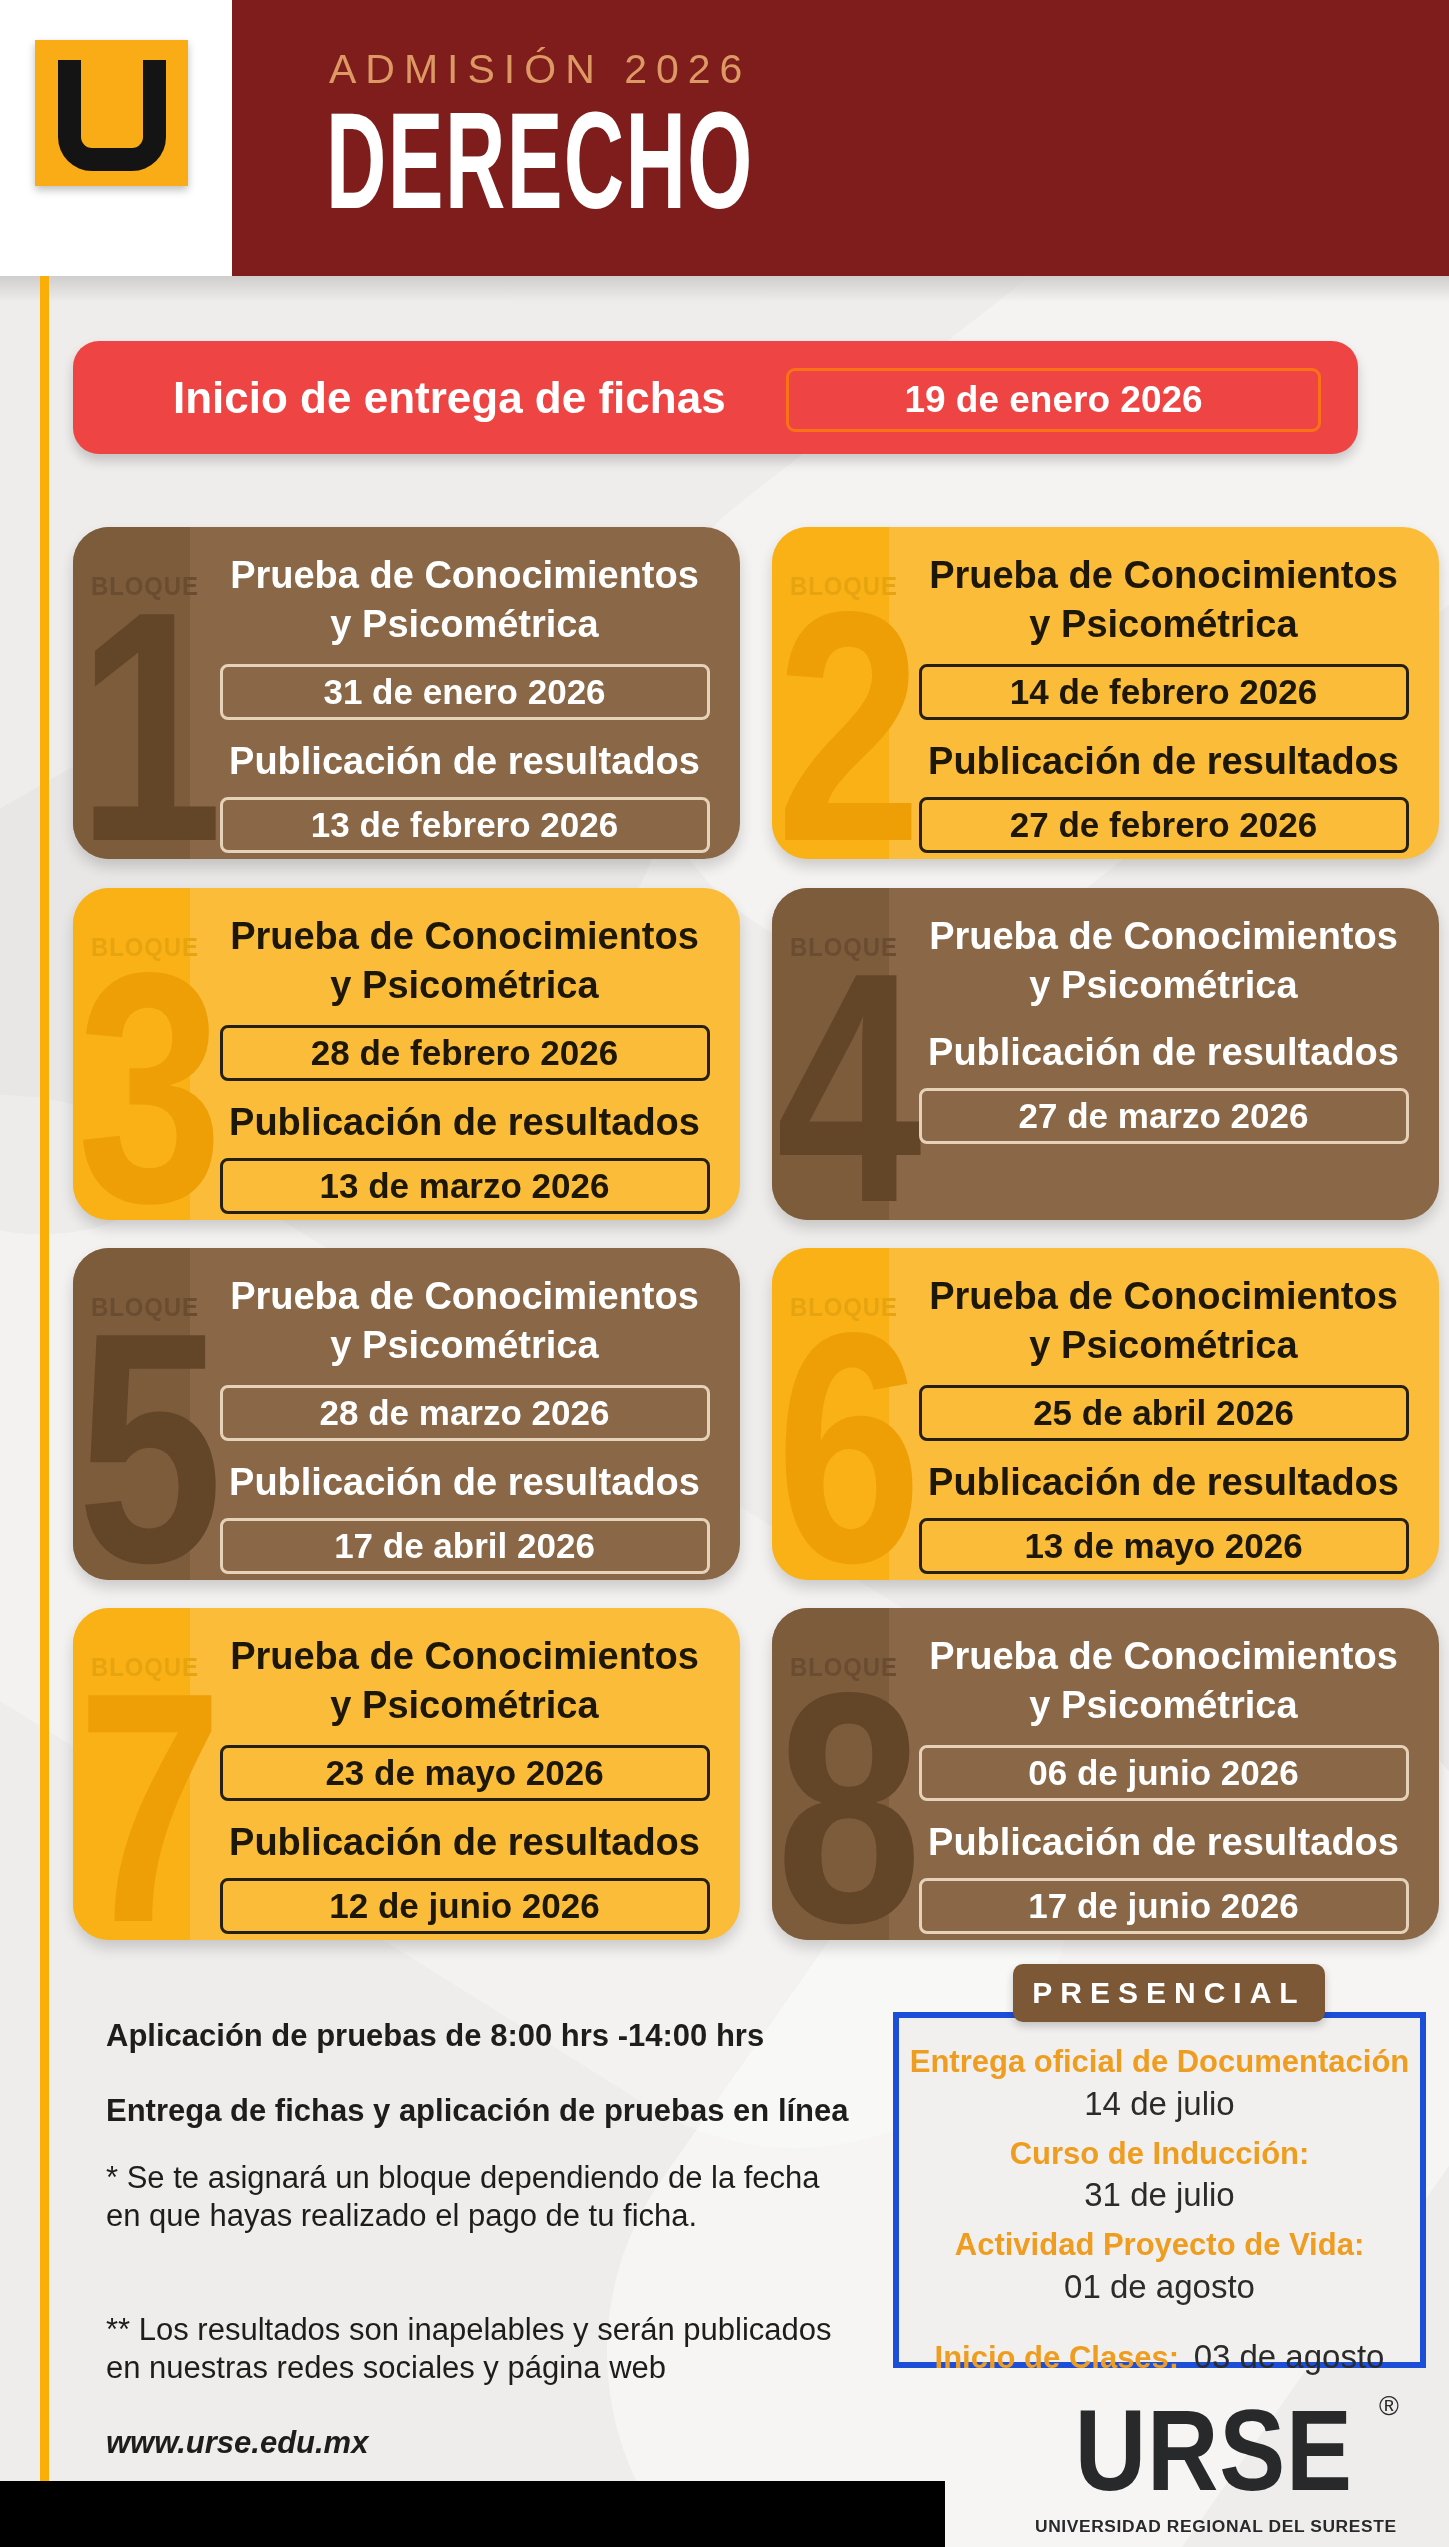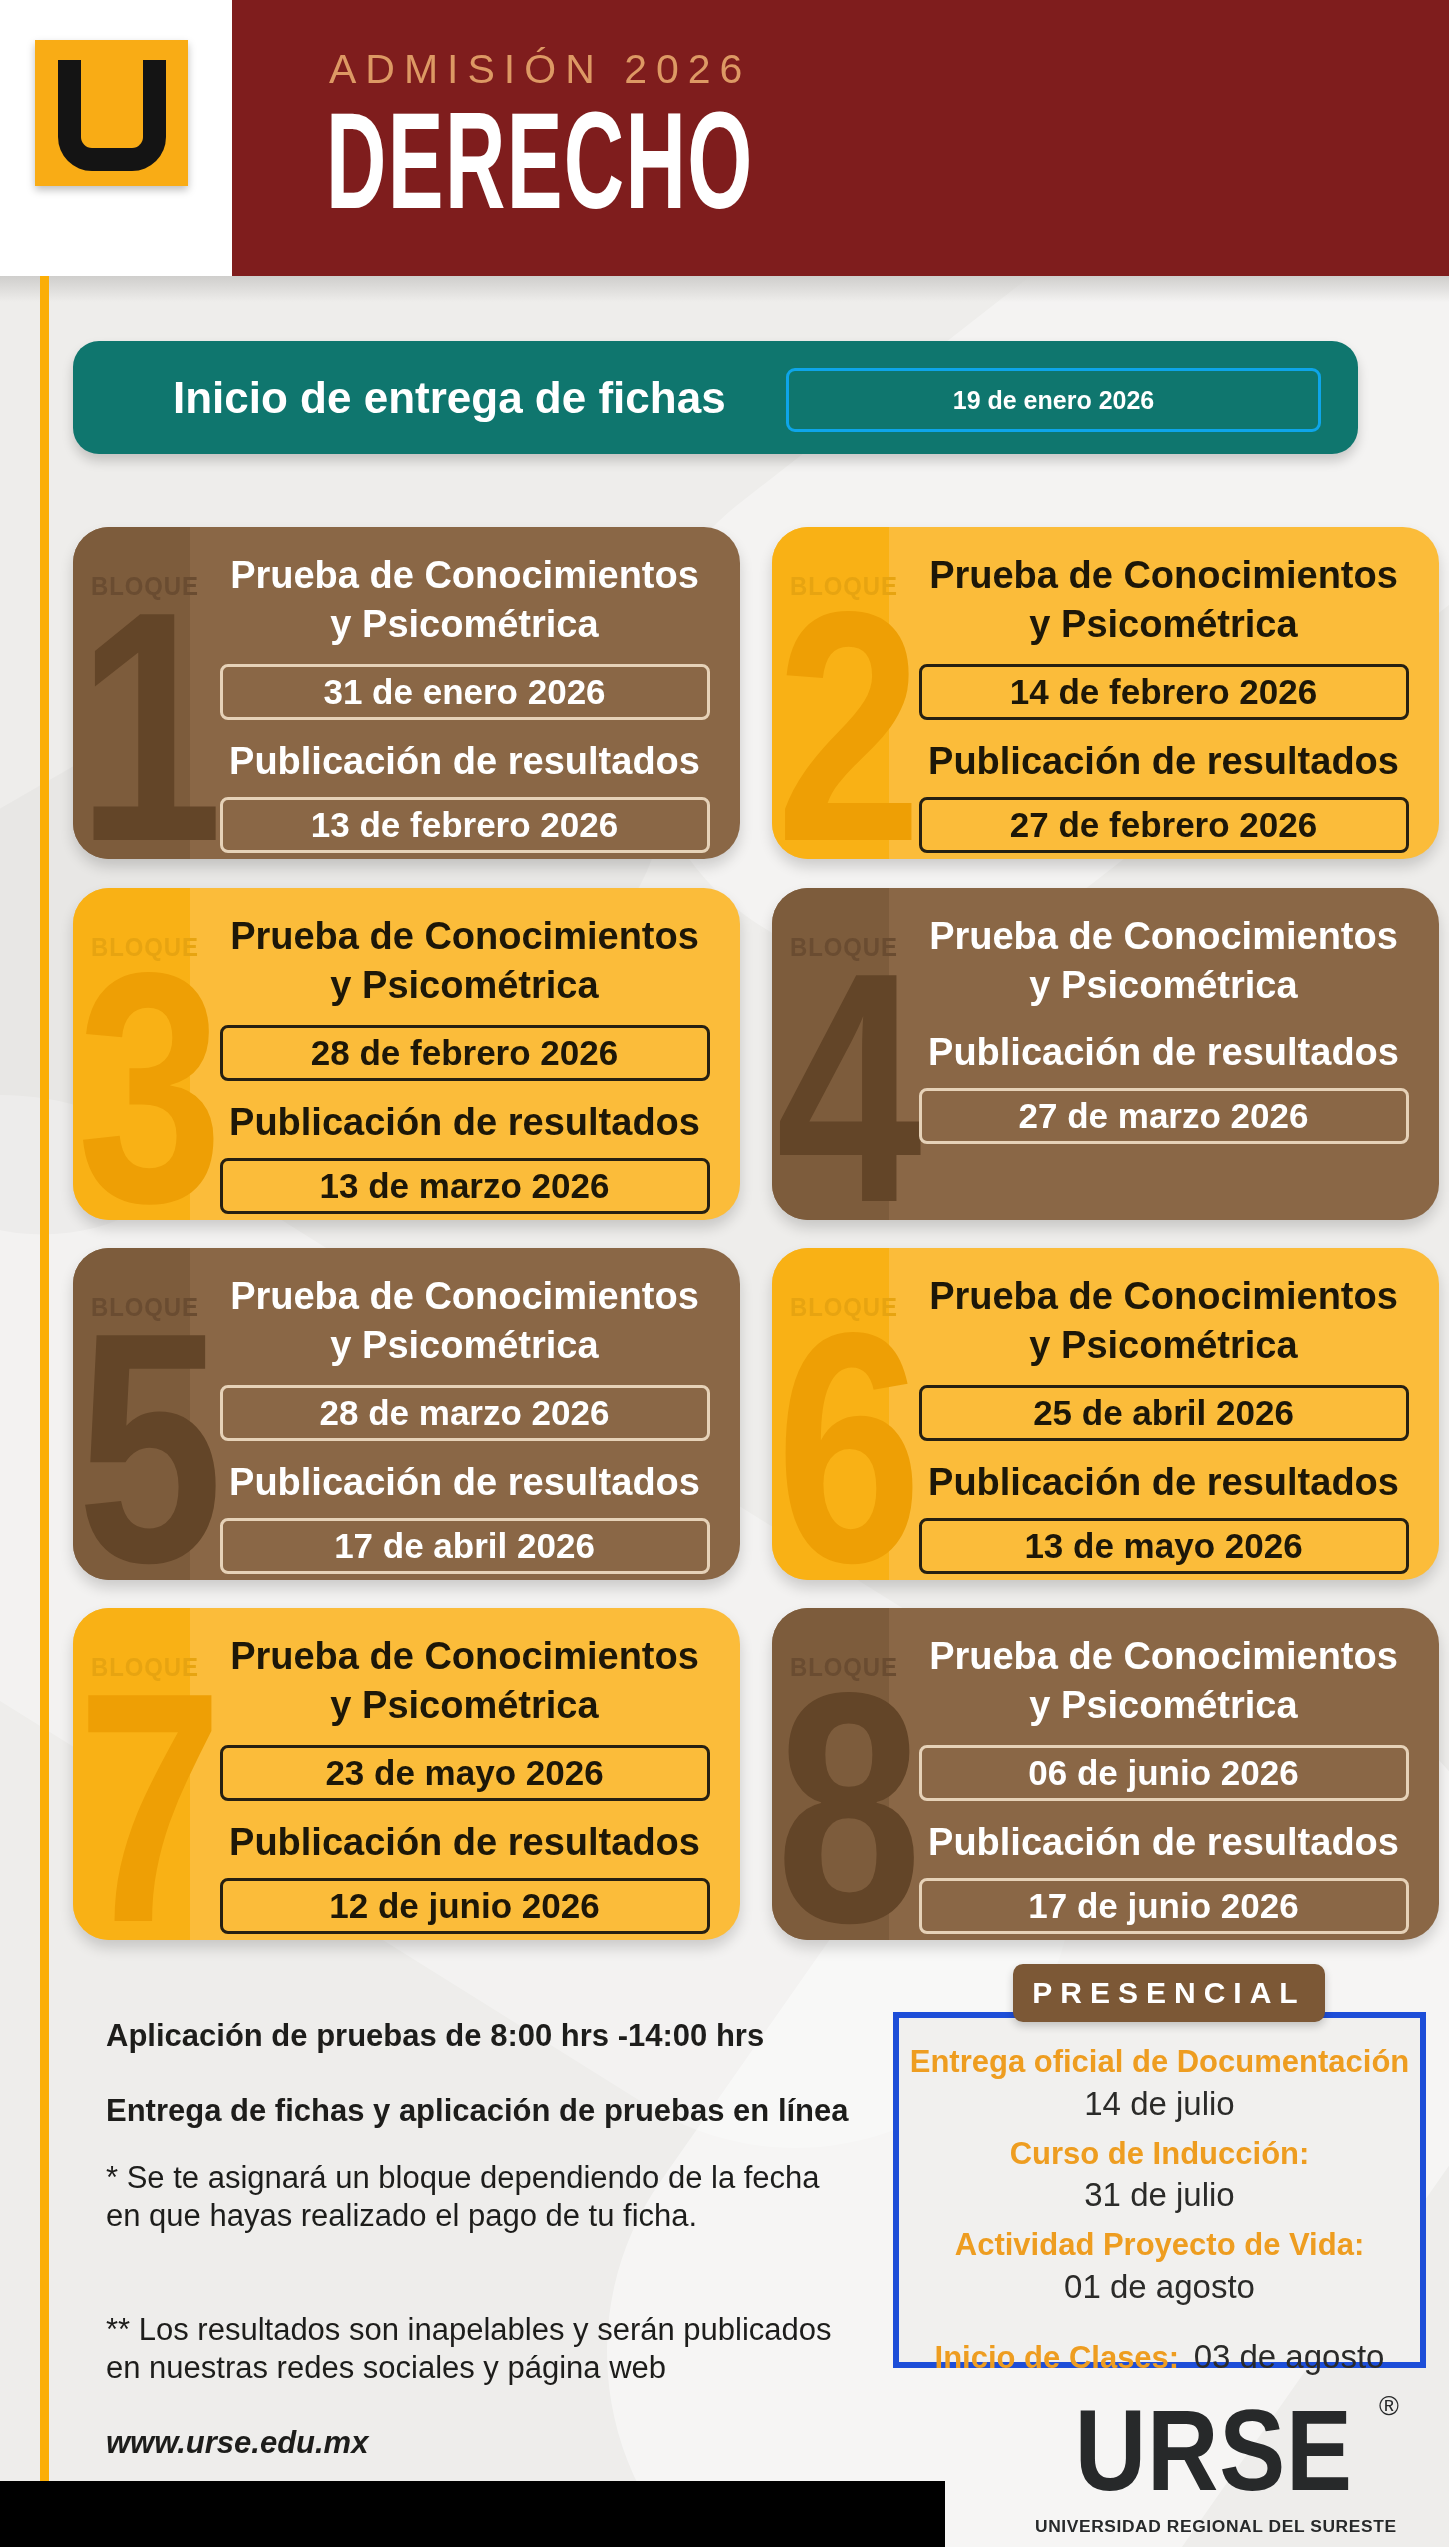--- a/index.html
+++ b/index.html
@@ -26,27 +26,27 @@
     border-radius:0 0 34px 34px;margin:20px auto 0 auto;}
   .admision{position:absolute;left:97px;top:46px;color:#dd9964;font-size:41px;
     letter-spacing:9px;font-weight:400;white-space:nowrap;}
   .derecho{position:absolute;left:94px;top:92px;color:#ffffff;font-size:123px;font-weight:bold;
     letter-spacing:2px;line-height:1;transform:scaleX(0.68) scaleY(1.12);transform-origin:left top;white-space:nowrap;}
 
   
   .stripe{position:absolute;left:40px;top:276px;width:9px;height:2205px;background:#fbae06;z-index:1;}
 
   
-  .banner{position:absolute;left:73px;top:341px;width:1285px;height:113px;background:#0f766e;
+  .banner{position:absolute;left:73px;top:341px;width:1285px;height:113px;background:#ef4444;
     border-radius:26px;z-index:2;box-shadow:0 7px 12px rgba(0,0,0,0.18);}
   .banner-label{position:absolute;left:100px;top:0;height:113px;display:flex;align-items:center;
     color:#ffffff;font-size:44px;font-weight:bold;}
   .banner-datebox{position:absolute;left:713px;top:27px;width:529px;height:58px;
-    border:3px solid #0ea5e9;border-radius:9px;display:flex;align-items:center;justify-content:center;
-    color:#ffffff;font-size:25px;font-weight:bold;}
+    border:3px solid #f97316;border-radius:9px;display:flex;align-items:center;justify-content:center;
+    color:#ffffff;font-size:37px;font-weight:bold;}
 
   
   .card{position:absolute;width:667px;height:332px;border-radius:36px;overflow:hidden;z-index:2;
     box-shadow:0 8px 14px rgba(0,0,0,0.16);}
   .card .strip{position:absolute;left:0;top:0;width:117px;height:100%;}
   .card .bloque-label{position:absolute;left:18px;top:44px;font-size:26px;font-weight:bold;
     letter-spacing:1px;transform:scaleX(0.92);transform-origin:left top;}
   .card .bloque-number{position:absolute;left:4px;top:66px;font-size:328px;font-weight:bold;line-height:0.82;
     transform:scaleX(0.8);transform-origin:left top;}
   .card .content{position:absolute;left:117px;top:0;width:549px;height:100%;

